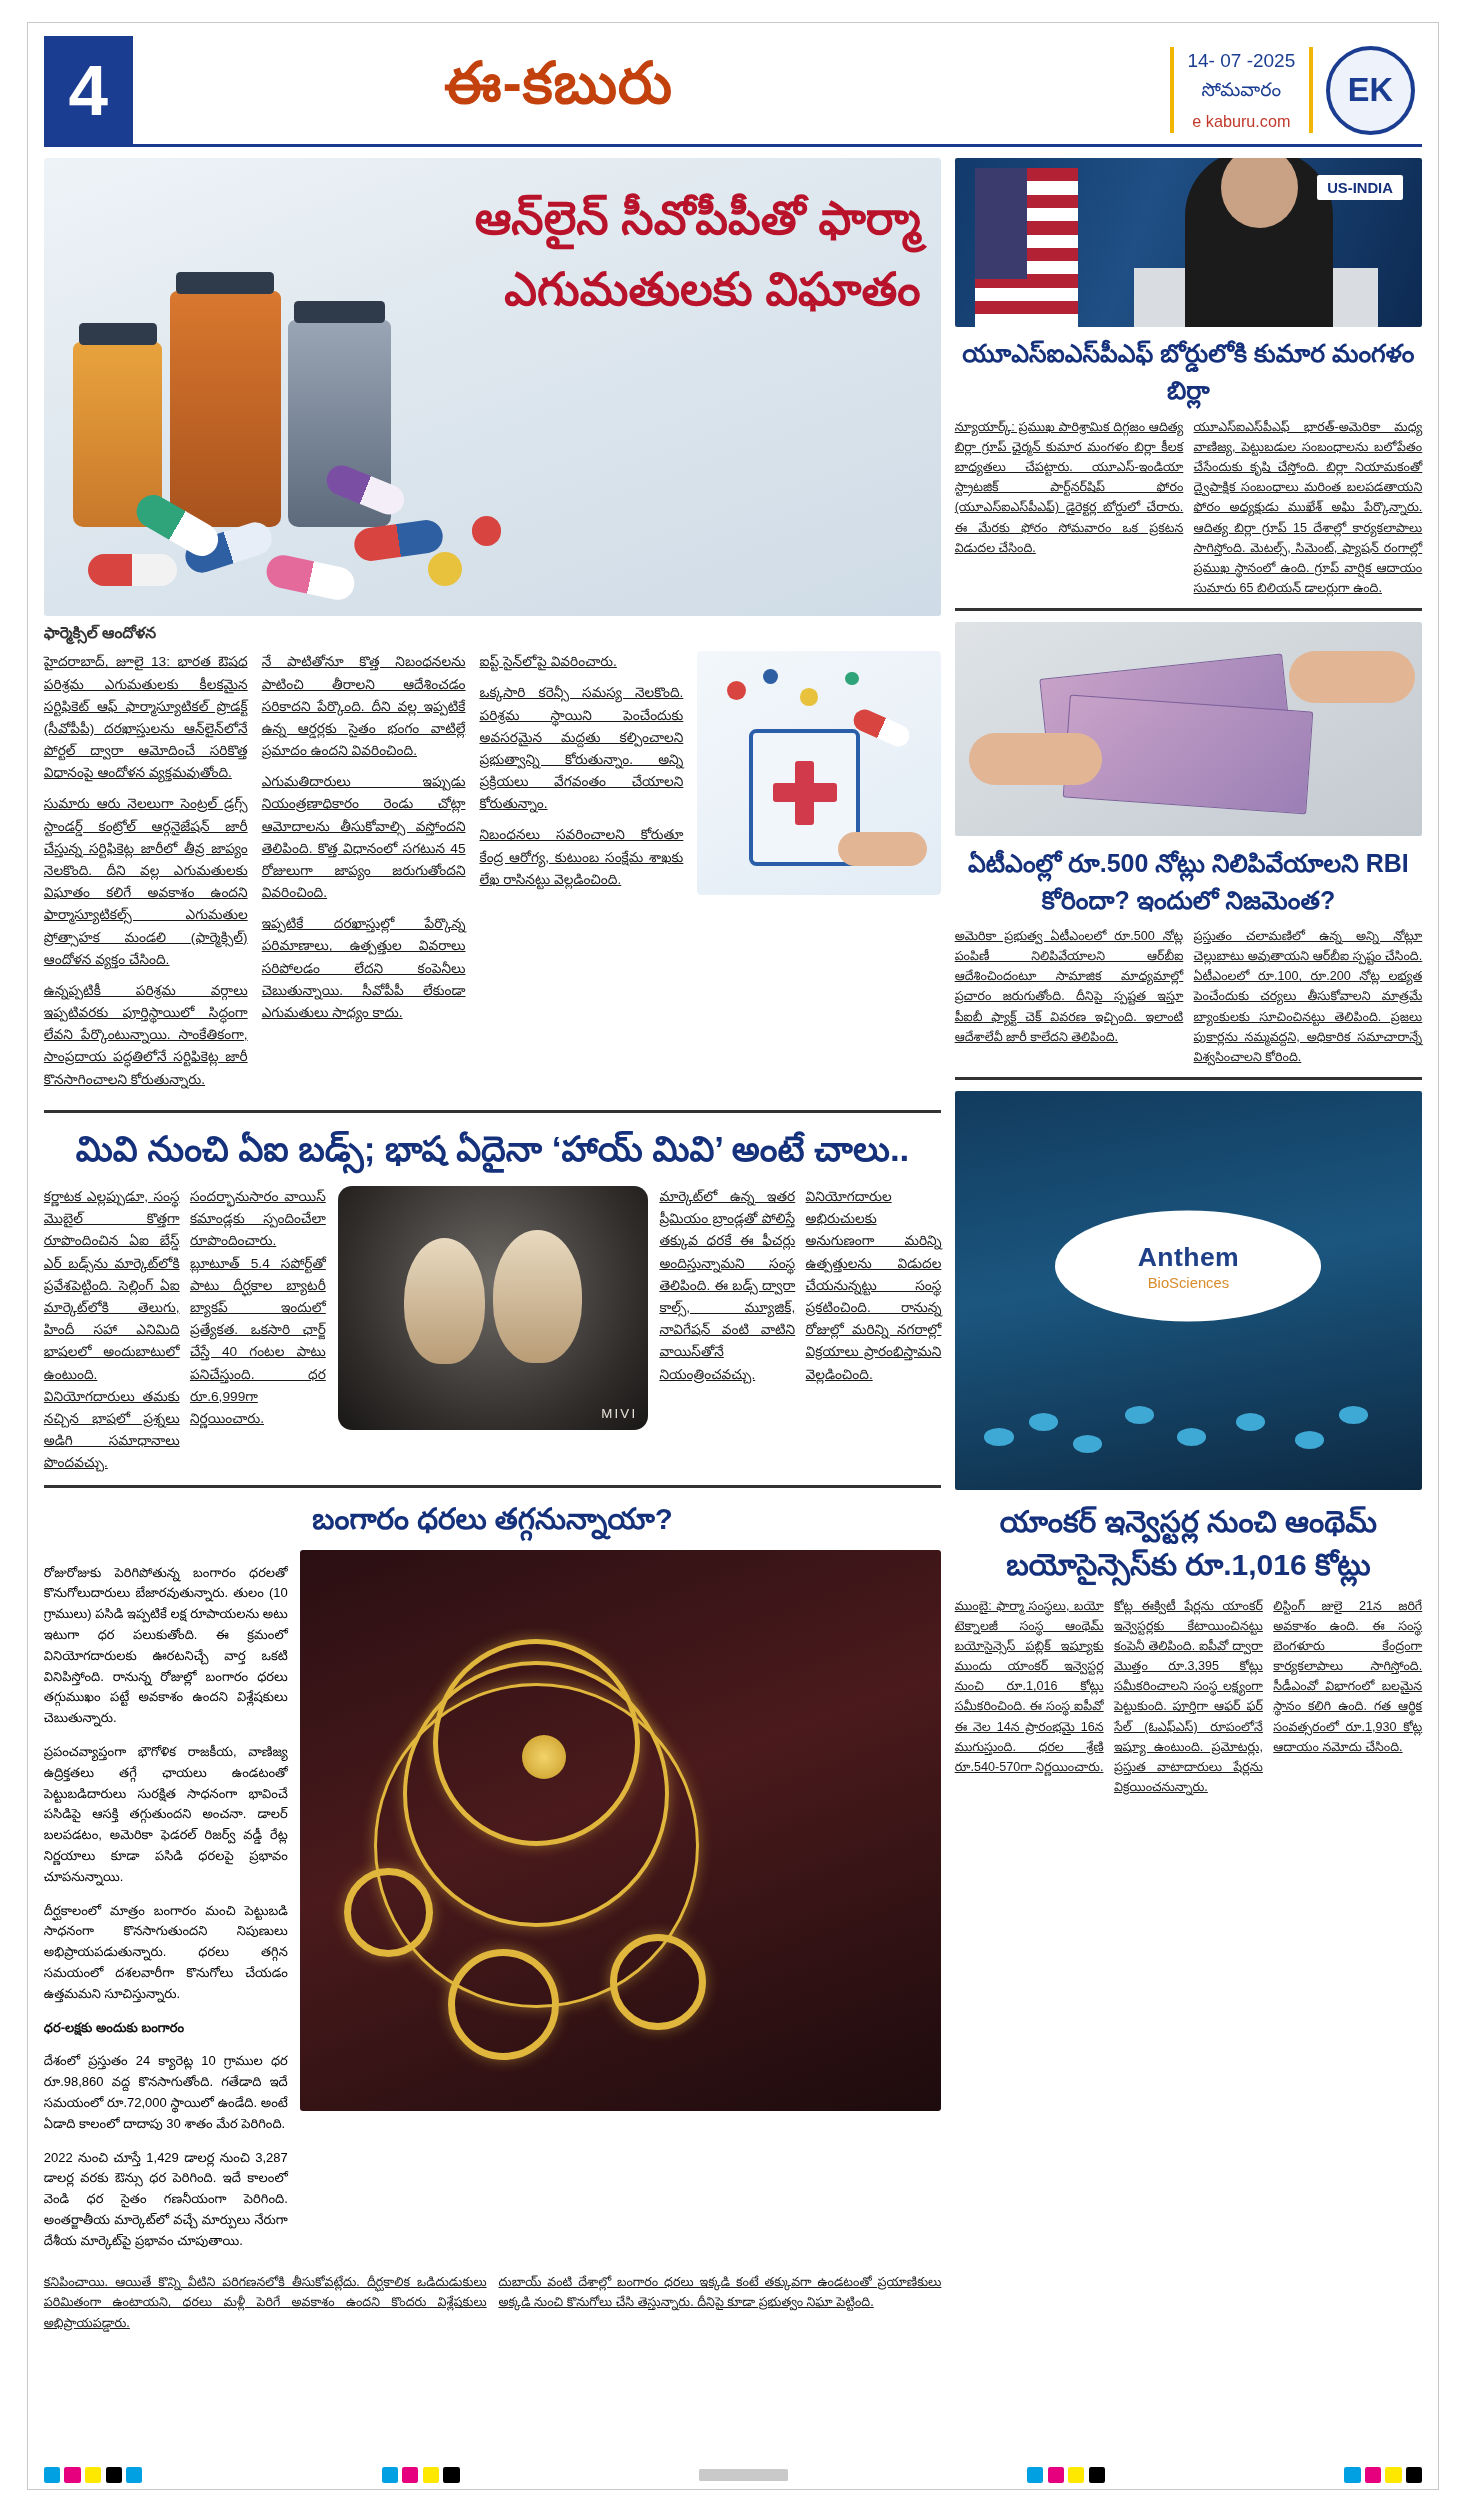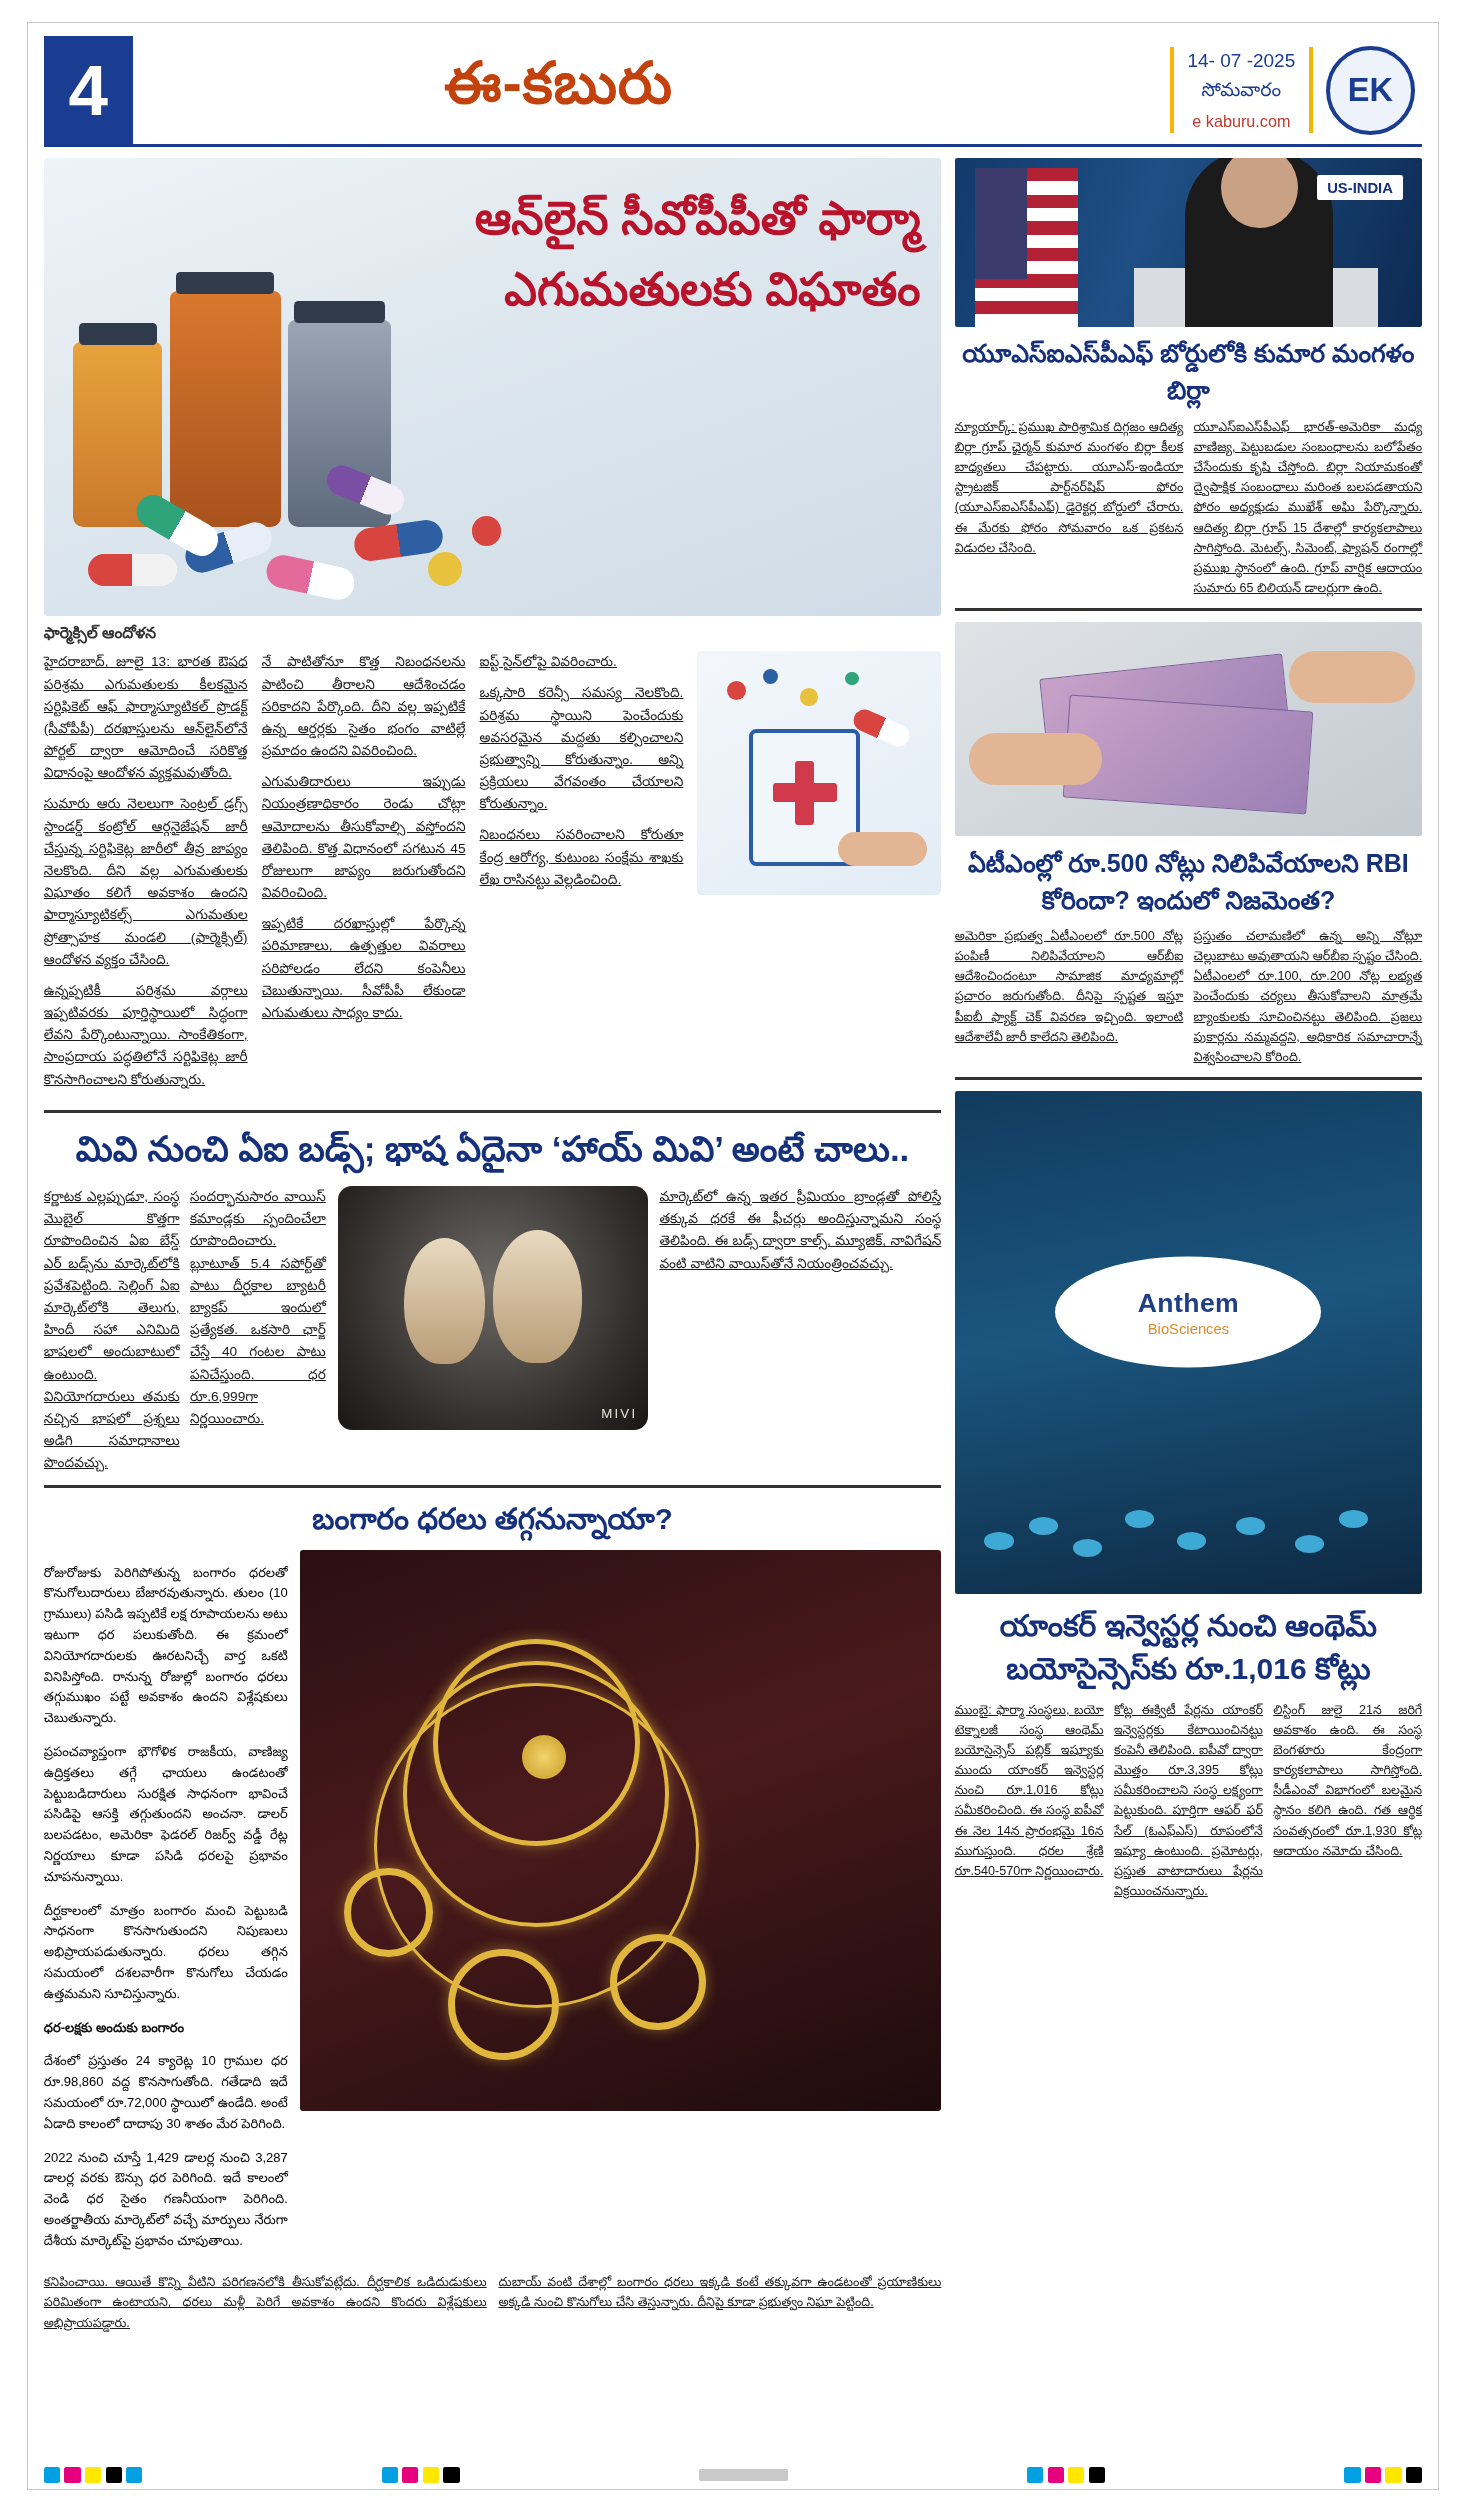--- a/index.html
+++ b/index.html
@@ -241,21 +241,21 @@
     background: linear-gradient(150deg,#dfe3e6 0%,#c3cad0 100%);
   }
   .note {
     position: absolute; border-radius: 3px;
     background: linear-gradient(135deg,#c8a2c8,#9b7fb5);
     border: 1.5px solid #7d5f9a;
   }
   .hand { position: absolute; background: #e2b695; border-radius: 29.5px; }
 
   .rphoto.lab {
-    height: 503px;
+    height: 399px;
     background: linear-gradient(170deg,#123b5e 0%,#1b567f 45%,#0d2942 100%);
   }
   .lab-tablet { position: absolute; border-radius: 50%; background: #3fa9d6; }
   .anthem-oval {
     position: absolute; left: 50%; top: 44%; transform: translate(-50%,-50%);
     width: 266px; height: 111px; background: #ffffff; border-radius: 50%;
     display: flex; flex-direction: column; align-items: center; justify-content: center;
   }
   .anthem-name { color: #1f3f86; font-size: 26.6px; font-weight: bold; letter-spacing: 0.4px; }
   .anthem-sub { color: #d98c2a; font-size: 14.8px; margin-top: 1.5px; }
@@ -360,20 +360,21 @@
           <div class="col-text">కర్ణాటక ఎల్లప్పుడూ, సంస్థ మొబైల్ కొత్తగా రూపొందించిన ఏఐ బేస్డ్ ఎర్‌ బడ్స్‌ను మార్కెట్‌లోకి ప్రవేశపెట్టింది. సెల్లింగ్‌ ఏఐ మార్కెట్‌లోకి తెలుగు, హిందీ సహా ఎనిమిది భాషలలో అందుబాటులో ఉంటుంది. వినియోగదారులు తమకు నచ్చిన భాషలో ప్రశ్నలు అడిగి సమాధానాలు పొందవచ్చు.</div>
           <div class="col-text">సందర్భానుసారం వాయిస్ కమాండ్లకు స్పందించేలా రూపొందించారు. బ్లూటూత్ 5.4 సపోర్ట్‌తో పాటు దీర్ఘకాల బ్యాటరీ బ్యాకప్ ఇందులో ప్రత్యేకత. ఒకసారి ఛార్జ్ చేస్తే 40 గంటల పాటు పనిచేస్తుంది. ధర రూ.6,999గా నిర్ణయించారు.</div>
         </div>
         <div class="eb-img">
           <div class="bud" style="left:66px;top:52px;width:81px;height:126px;"></div>
           <div class="bud" style="left:155px;top:44px;width:89px;height:133px;"></div>
           <div class="brandmark">MIVI</div>
         </div>
         <div class="eb-cols">
           <div class="col-text">మార్కెట్‌లో ఉన్న ఇతర ప్రీమియం బ్రాండ్లతో పోలిస్తే తక్కువ ధరకే ఈ ఫీచర్లు అందిస్తున్నామని సంస్థ తెలిపింది. ఈ బడ్స్ ద్వారా కాల్స్, మ్యూజిక్, నావిగేషన్ వంటి వాటిని వాయిస్‌తోనే నియంత్రించవచ్చు.</div>
+          <div class="col-text">వినియోగదారుల అభిరుచులకు అనుగుణంగా మరిన్ని ఉత్పత్తులను విడుదల చేయనున్నట్టు సంస్థ ప్రకటించింది. రానున్న రోజుల్లో మరిన్ని నగరాల్లో విక్రయాలు ప్రారంభిస్తామని వెల్లడించింది.</div>
         </div>
       </div>
 
       <hr class="hr-thick">
 
       <div class="mid-head">బంగారం ధరలు తగ్గనున్నాయా?</div>
       <div class="gold-wrap">
         <div class="gold-text">
           <p>రోజురోజుకు పెరిగిపోతున్న బంగారం ధరలతో కొనుగోలుదారులు బేజారవుతున్నారు. తులం (10 గ్రాములు) పసిడి ఇప్పటికే లక్ష రూపాయలను అటు ఇటుగా ధర పలుకుతోంది. ఈ క్రమంలో వినియోగదారులకు ఊరటనిచ్చే వార్త ఒకటి వినిపిస్తోంది. రానున్న రోజుల్లో బంగారం ధరలు తగ్గుముఖం పట్టే అవకాశం ఉందని విశ్లేషకులు చెబుతున్నారు.</p>
           <p>ప్రపంచవ్యాప్తంగా భౌగోళిక రాజకీయ, వాణిజ్య ఉద్రిక్తతలు తగ్గే ఛాయలు ఉండటంతో పెట్టుబడిదారులు సురక్షిత సాధనంగా భావించే పసిడిపై ఆసక్తి తగ్గుతుందని అంచనా. డాలర్ బలపడటం, అమెరికా ఫెడరల్ రిజర్వ్ వడ్డీ రేట్ల నిర్ణయాలు కూడా పసిడి ధరలపై ప్రభావం చూపనున్నాయి.</p>

